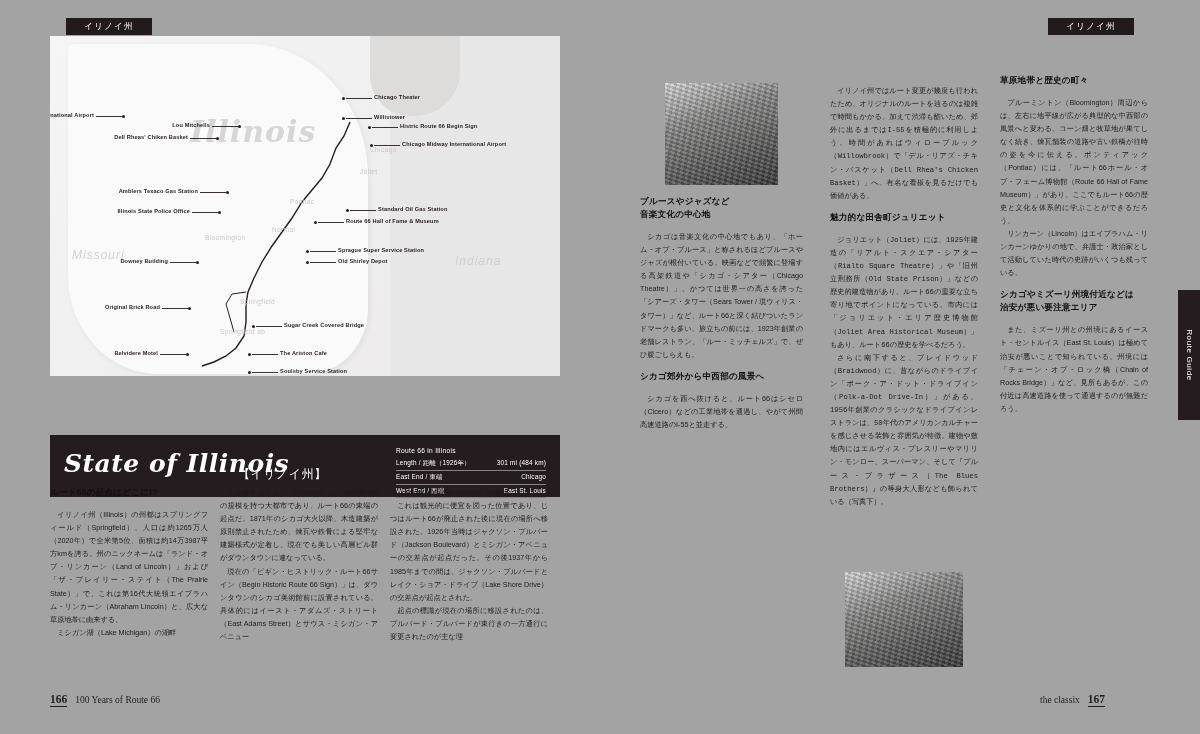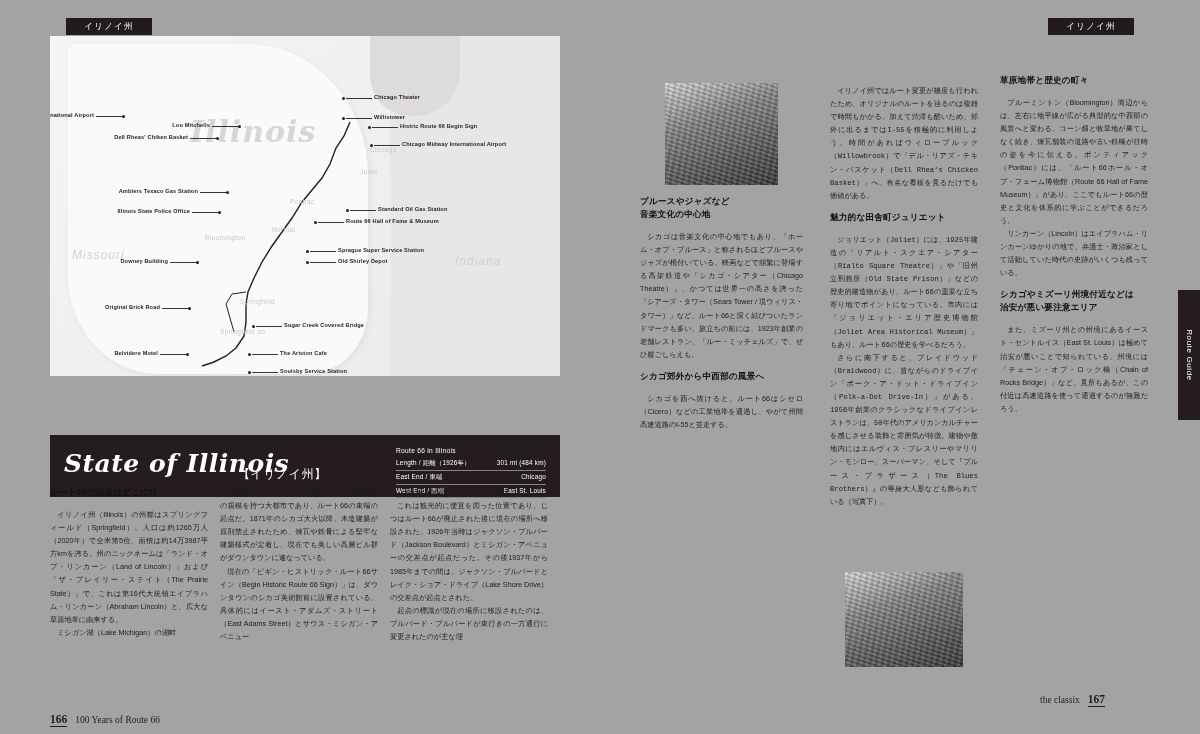--- a/index.html
+++ b/index.html
@@ -213,21 +213,21 @@
     display: flex;
     align-items: baseline;
     gap: 8px;
   }
   .folio .num {
     font-weight: bold;
     font-size: 11.5px;
     border-bottom: 1.4px solid #211c1d;
     padding-bottom: 1px;
   }
-  #folio-left  { left: 50px;  top: 693px; margin-top: 20px; }
+  #folio-left  { left: 50px;  top: 693px; }
   #folio-right { left: 1040px; top: 693px; }
 </style>
 </head>
 <body>
 
 <div class="page">
 
   <div class="runhead left">イリノイ州</div>
   <div class="runhead right">イリノイ州</div>
 

